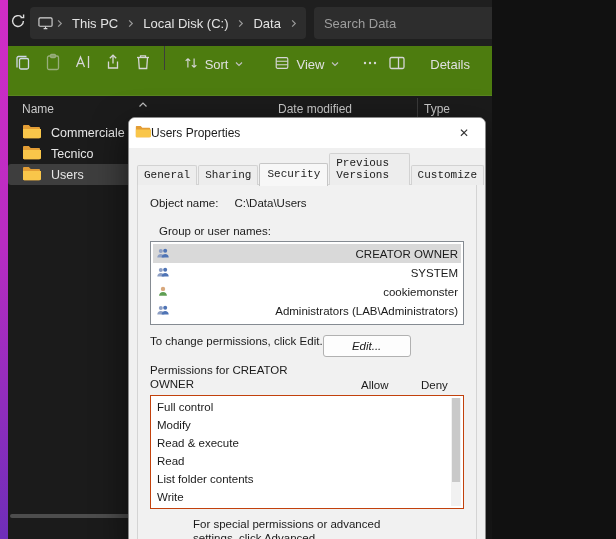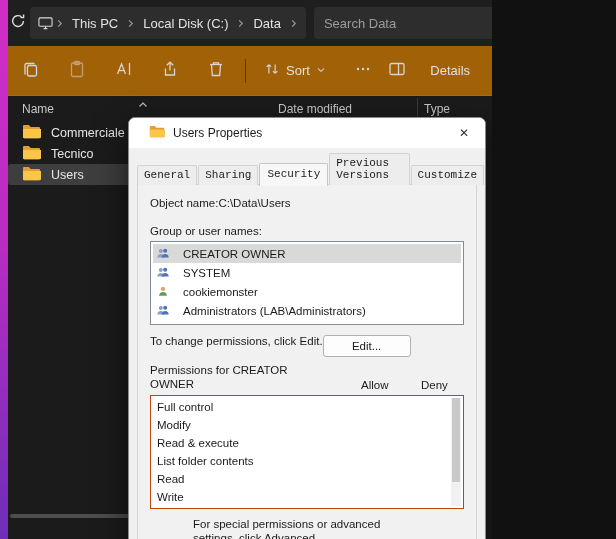--- a/index.html
+++ b/index.html
@@ -23,22 +23,22 @@
   .addressbar { display:flex; align-items:center; gap:2px; background:#2d2d2d; border-radius:4px;
     height:32px; padding:0 8px; margin-left:4px; width:404px; color:#e3e3e3; }
   .crumb { font-size:13px; padding:0 6px; white-space:nowrap; }
   .crumb-chev { color:#9a9a9a; display:flex; align-items:center; }
   .searchbox { flex:1; margin:0 4px 0 8px; height:32px; background:#2d2d2d; border-radius:4px;
     display:flex; align-items:center; padding:0 10px; }
   .searchbox input { flex:1; background:transparent; border:none; outline:none;
     font-family:inherit; font-size:13px; color:#5eead4; }
   .searchbox input::placeholder { color:#9d9d9d; }
 
-  .toolbar { position:absolute; left:8px; right:0; top:46px; height:50px; background:#a16207;
-    display:flex; align-items:center; padding-left:4px; border-bottom:1px solid rgba(255,255,255,0.07); }
+  .toolbar { position:absolute; left:8px; right:0; top:46px; height:50px; background:#4d7c0f;
+    display:flex; align-items:flex-start; padding-left:4px; border-bottom:1px solid rgba(255,255,255,0.07); }
   .tool-btn { width:40px; height:36px; border-radius:4px; display:flex; align-items:center;
     justify-content:center; color:#d6d6d6; margin-right:8px; }
   .tool-sep { width:1px; height:24px; background:#3d3d3d; margin:0 8px 0 2px; }
   .drop-btn { display:flex; align-items:center; gap:6px; height:36px; padding:0 10px;
     color:#e0e0e0; font-size:13px; border-radius:4px; margin-right:10px; }
   .more-btn { width:36px; height:36px; display:flex; align-items:center; justify-content:center;
     color:#d6d6d6; font-size:14px; letter-spacing:1px; }
   .details-btn { margin-left:auto; margin-right:14px; display:flex; align-items:center; gap:24px;
     color:#e0e0e0; font-size:13px; height:36px; padding:0 8px; border-radius:4px; }
 
@@ -62,44 +62,44 @@
   .corner-icon { position:absolute; right:20px; bottom:-7px; width:20px; height:18px;
     border-radius:4px; background:#8f8f8f; opacity:.85; }
   .corner-icon::after { content:""; position:absolute; left:4px; top:4px; right:4px; height:7px;
     border:1.5px solid #2a2a2a; border-radius:2px; }
 
   
   .dialog { position:absolute; left:128px; top:117px; width:358px; height:430px;
     background:#f0f0f0; border:1px solid #8a8a8a; border-radius:7px 7px 0 0;
     box-shadow:0 12px 34px rgba(0,0,0,0.6); color:#1b1b1b; }
   .dlg-titlebar { height:30px; background:#ffffff; border-radius:6px 6px 0 0;
-    display:flex; align-items:center; gap:8px; padding:0 4px 0 20px; }
+    display:flex; align-items:center; padding:0 4px 0 6px; }
   .dlg-title { font-size:12px; color:#1b1b1b; }
   .dlg-close { margin-left:auto; width:34px; height:29px; display:flex; align-items:center;
     justify-content:center; font-size:12px; color:#333; }
 
   .tabstrip { display:flex; align-items:flex-end; margin:5px 0 0 8px; position:relative; z-index:2; }
   .tab { font-size:11px; color:#1b1b1b; background:#ededed; border:1px solid #d2d2d2;
     border-bottom:none; padding:3px 6px 4px; margin-right:1px; border-radius:2px 2px 0 0;font-family:Liberation Mono, monospace; }
   .tab.active { background:#f7f7f7; border-color:#c6c6c6; padding:4px 7px 6px; margin-bottom:-1px; }
 
   .pane { margin:-1px 8px 0 8px; border:1px solid #d4d4d4; background:#f1f1f1;
     height:380px; padding:12px; position:relative; font-size:11.5px; }
 
-  .obj-row { display:flex; margin-bottom:16px; }
-  .group-label { margin-bottom:4px; }
+  .obj-row { display:flex; gap:16px; margin-bottom:16px; }
+  .group-label { margin-bottom:4px;margin-left:9px; }
 
   .users-list { background:#fff; border:1px solid #858b92; padding:2px; height:84px; }
-  .user-row { height:19px; display:flex; align-items:center; gap:13px; padding:0 3px; }
+  .user-row { height:19px; display:flex; align-items:center; gap:13px; padding:0 3px;justify-content:space-between; }
   .user-row.selected { background:#d9d9d9; }
 
   .edit-row { display:flex; align-items:flex-start; margin-top:10px; }
   .btn { min-width:88px; height:22px; background:#fdfdfd; border:1px solid #b1b1b1;
     border-radius:3px; font-size:11.5px; color:#1b1b1b; display:flex; align-items:center;
-    justify-content:center; font-family:inherit; }
+    justify-content:center; font-family:inherit;font-style:italic; }
   .btn.accent { border:1.5px solid #0067c0; }
 
   .perm-header { position:relative; height:28px; margin-top:7px; }
   .perm-for { width:160px; line-height:1.18; }
   .col-allow { position:absolute; left:211px; bottom:1px; }
   .col-deny  { position:absolute; left:271px; bottom:1px; }
 
   .perm-list { background:#fff; border:1px solid #c2410c; height:114px; margin-top:3px;
     padding:2px 18px 2px 2px; position:relative; overflow:hidden; }
   .perm-row { height:18px; display:flex; align-items:center; padding:0 4px; }
@@ -211,20 +211,32 @@
         <svg width="16" height="16" viewBox="0 0 18 18" fill="none" stroke="#d6d6d6" stroke-width="1.3">
           <path d="M5.5 14V4M5.5 4L3 6.7M5.5 4l2.5 2.7"></path>
             <path d="M12.5 4v10M12.5 14L10 11.3m2.5 2.7l2.5-2.7"></path>
         </svg></span>
       <span>Sort</span>
       <span>
         <svg width="10" height="10" viewBox="0 0 10 10" fill="none" stroke="#c0c0c0" stroke-width="1.2">
             <path d="M2 3.5l3 3 3-3"></path>
           </svg></span>
     </div>
+    <div class="drop-btn">
+      <span>
+        <svg width="16" height="16" viewBox="0 0 18 18" fill="none" stroke="#d6d6d6" stroke-width="1.3">
+          <rect x="2.5" y="3" width="13" height="12" rx="1.5"></rect>
+            <path d="M2.5 7h13M2.5 11h13"></path>
+        </svg></span>
+      <span>View</span>
+      <span>
+        <svg width="10" height="10" viewBox="0 0 10 10" fill="none" stroke="#c0c0c0" stroke-width="1.2">
+            <path d="M2 3.5l3 3 3-3"></path>
+          </svg></span>
+    </div>
     <div class="more-btn">
       <span>
         <svg width="16" height="16" viewBox="0 0 16 16" fill="#d6d6d6">
           <circle cx="3" cy="8" r="1.2"></circle>
             <circle cx="8" cy="8" r="1.2"></circle>
             <circle cx="13" cy="8" r="1.2"></circle>
         </svg></span>
     </div>
     <div class="details-btn">
       <span>
@@ -357,22 +369,22 @@
       <div class="perm-header">
         <div class="perm-for">Permissions for CREATOR OWNER</div>
         <span class="col-allow">Allow</span>
         <span class="col-deny">Deny</span>
       </div>
 
       <div class="perm-list">
         <div class="perm-row">Full control</div>
         <div class="perm-row">Modify</div>
         <div class="perm-row">Read &amp; execute</div>
+        <div class="perm-row">Read</div>
         <div class="perm-row">List folder contents</div>
-        <div class="perm-row">Read</div>
         <div class="perm-row">Write</div>
         <div class="perm-scroll">
           <div class="perm-thumb"></div>
         </div>
       </div>
 
       <div class="adv-row">
         <span class="adv-text">For special permissions or advanced settings, click Advanced.</span>
         <button class="btn accent">Advanced</button>
       </div>

